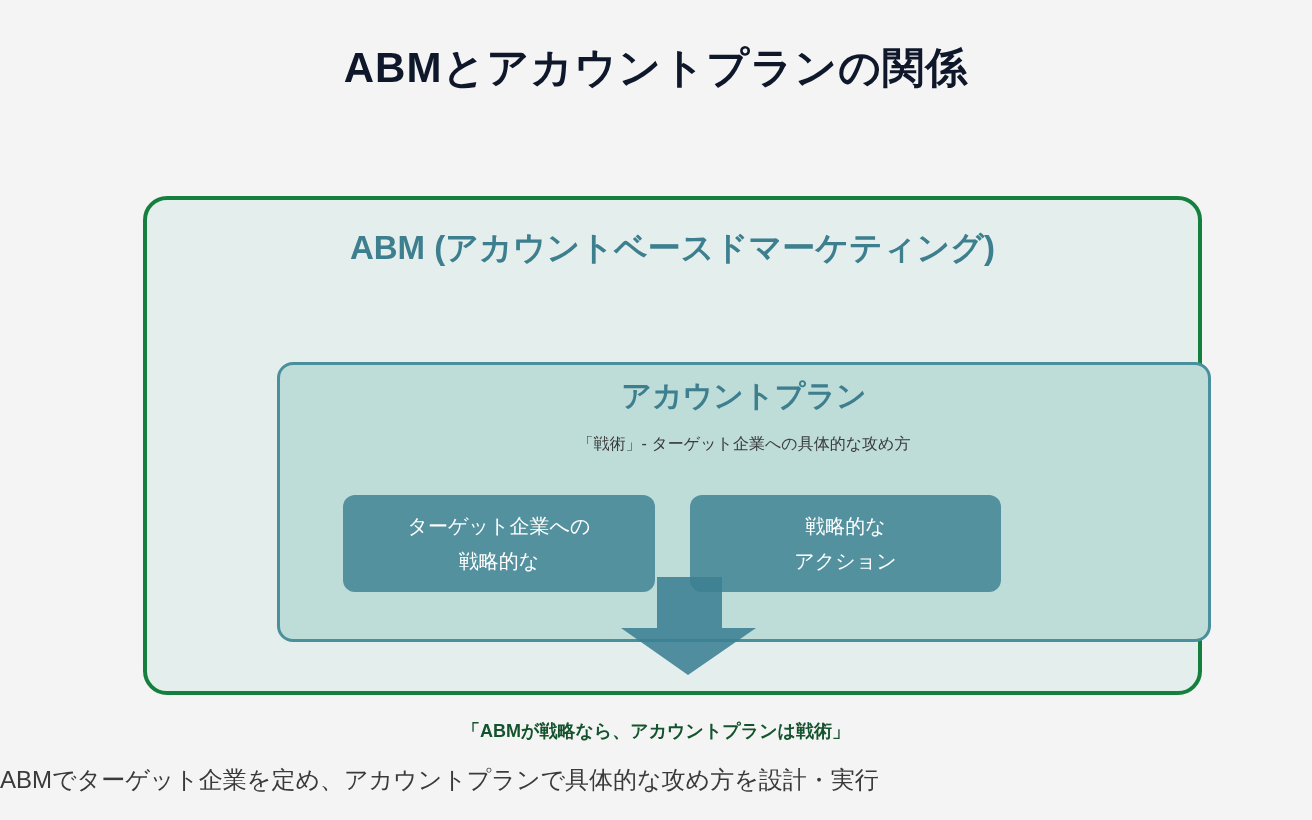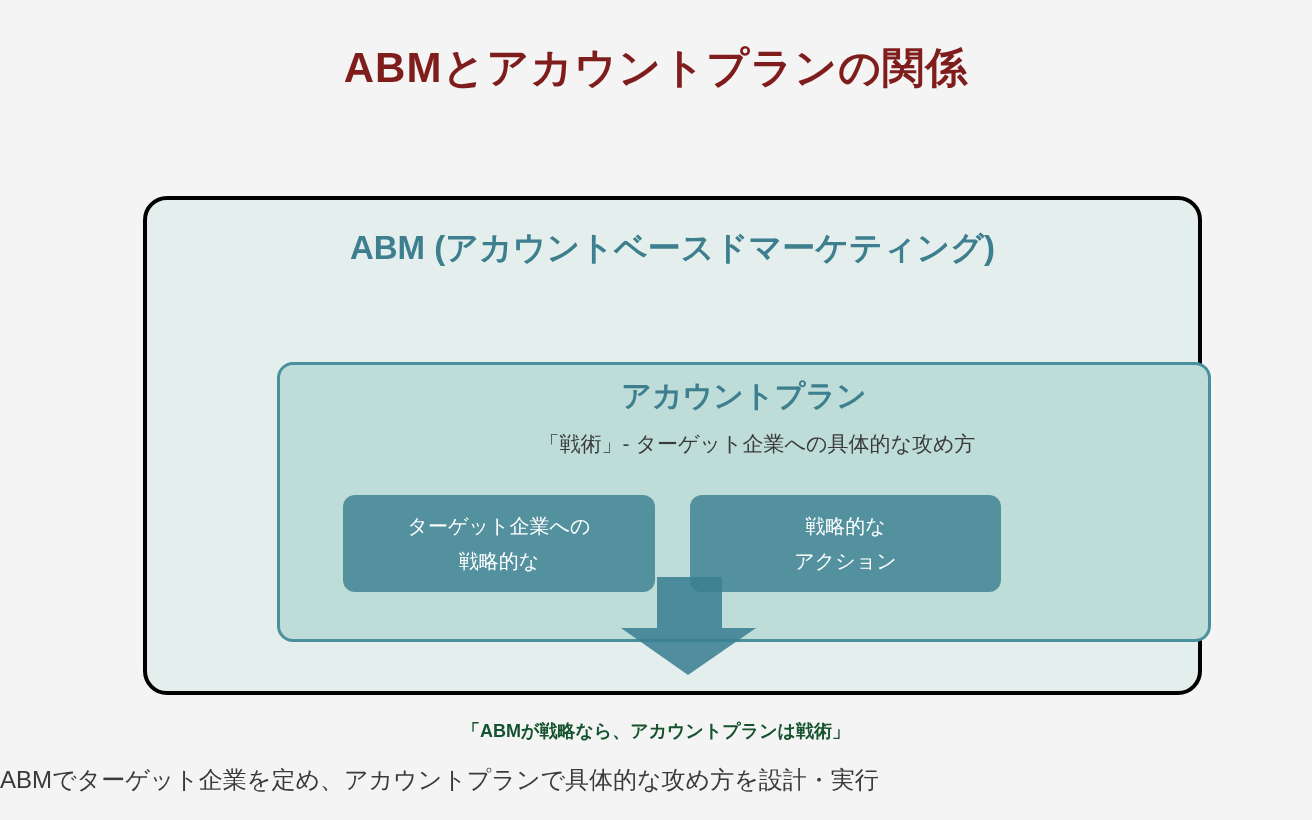--- a/index.html
+++ b/index.html
@@ -18,32 +18,32 @@
   .main-title {
     position: absolute;
     top: 44px;
     left: 0;
     width: 100%;
     margin: 0;
     text-align: center;
     font-size: 42px;
     line-height: 48px;
     font-weight: bold;
-    color: #7f1d1d;
+    color: #0f172a;
     letter-spacing: 1px;
   }
   .outer-box {
     position: absolute;
     left: 143px;
     top: 196px;
     width: 1059px;
     height: 499px;
     box-sizing: border-box;
     background: #e4efed;
-    border: 4px solid #000000;
+    border: 4px solid #15803d;
     border-radius: 24px;
   }
   .outer-title {
     position: absolute;
     top: 28px;
     left: 0;
     width: 100%;
     text-align: center;
     font-size: 33px;
     line-height: 40px;
@@ -81,24 +81,23 @@
     line-height: 38px;
     font-weight: bold;
     color: #3d7f8e;
   }
   .inner-subtitle {
     position: absolute;
     top: 64px;
     left: 0;
     width: 100%;
     text-align: center;
-    font-size: 21px;
+    font-size: 16px;
     line-height: 30px;
     color: #3a3a3a;
-    padding-left: 13px;
   }
   .chip {
     position: absolute;
     top: 130px;
     height: 97px;
     box-sizing: border-box;
     background: #54919e;
     border-radius: 12px;
     display: flex;
     flex-direction: column;

